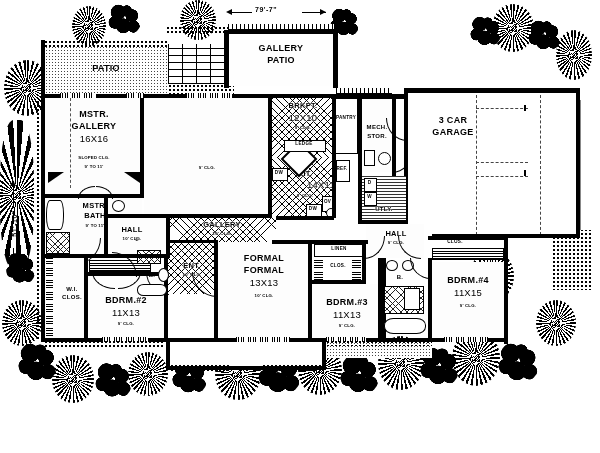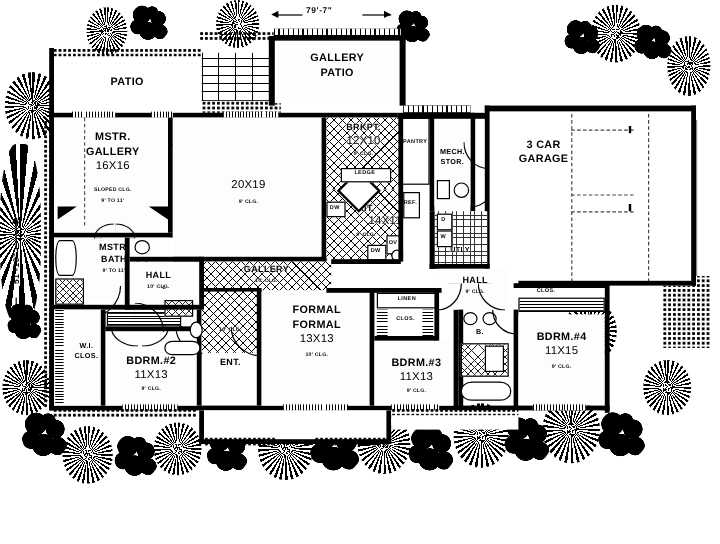--- a/index.html
+++ b/index.html
@@ -209,21 +209,20 @@
   <div class="wall" style="left:88px;top:272px;width:78px;height:4px;"></div>
   <div class="hatch-h" style="position:absolute;left:89px;top:260px;width:62px;height:12px;border:1px solid #000;box-sizing:border-box;"></div>
   <div class="door swing-bl" style="left:92px;top:272px;width:22px;height:16px;"></div>
   <div class="door swing-br" style="left:118px;top:272px;width:22px;height:16px;"></div>
   <div class="door swing-bl" style="left:146px;top:272px;width:22px;height:22px;"></div>
   <div class="wall" style="left:164px;top:258px;width:4px;height:80px;"></div>
 
   <div class="hatch-v" style="position:absolute;left:102px;top:337px;width:46px;height:5px;"></div>
 
   <div class="room" style="left:144px;top:98px;width:126px;height:118px;"></div>
-  <div class="lbl dim" style="left:144px;top:150px;width:126px;">20X19</div>
   <div class="lbl clg" style="left:144px;top:166px;width:126px;">9' CLG.</div>
   <div class="wall" style="left:144px;top:214px;width:128px;height:4px;"></div>
   <div class="wall" style="left:268px;top:98px;width:4px;height:120px;"></div>
 
   <div class="hatch-diag" style="position:absolute;left:272px;top:98px;width:62px;height:60px;"></div>
   <div class="lbl name sm" style="left:274px;top:102px;width:58px;text-shadow:0 0 2px #fff,0 0 2px #fff,0 0 2px #fff;">BRKPT.</div>
   <div class="lbl dim" style="left:274px;top:113px;width:58px;text-shadow:0 0 2px #fff,0 0 2px #fff,0 0 2px #fff;">12X10</div>
   <div class="lbl clg" style="left:274px;top:126px;width:58px;text-shadow:0 0 2px #fff,0 0 2px #fff;">9' CLG.</div>
 
   <div class="hatch-diag" style="position:absolute;left:272px;top:158px;width:62px;height:58px;"></div>
@@ -296,21 +295,21 @@
 
   <div class="hatch-diag" style="position:absolute;left:168px;top:218px;width:108px;height:24px;"></div>
   <div class="lbl name sm" style="left:176px;top:221px;width:92px;text-shadow:0 0 2px #fff,0 0 2px #fff,0 0 2px #fff;">GALLERY</div>
   <div class="lbl clg" style="left:176px;top:232px;width:92px;text-shadow:0 0 2px #fff,0 0 2px #fff;">10' CLG.</div>
 
   <div class="room" style="left:108px;top:218px;width:58px;height:36px;"></div>
   <div class="lbl name sm" style="left:110px;top:226px;width:44px;">HALL</div>
   <div class="lbl clg" style="left:110px;top:237px;width:44px;">10' CLG.</div>
 
   <div class="hatch-diag" style="position:absolute;left:168px;top:242px;width:48px;height:52px;"></div>
-  <div class="lbl name sm" style="left:168px;top:262px;width:48px;text-shadow:0 0 2px #fff,0 0 2px #fff,0 0 2px #fff;margin-top:36px;">ENT.</div>
+  <div class="lbl name sm" style="left:168px;top:262px;width:48px;text-shadow:0 0 2px #fff,0 0 2px #fff,0 0 2px #fff;">ENT.</div>
   <div class="lbl clg" style="left:168px;top:273px;width:48px;text-shadow:0 0 2px #fff,0 0 2px #fff;">10' CLG.</div>
   <div class="door swing-bl" style="left:192px;top:272px;width:24px;height:24px;"></div>
   <div class="wall" style="left:214px;top:242px;width:4px;height:96px;"></div>
 
   <div class="room" style="left:168px;top:250px;width:0px;height:0px;"></div>
   <div class="lbl name xs" style="left:144px;top:272px;width:16px;">B.</div>
   <div class="fix oval" style="left:158px;top:268px;width:11px;height:14px;"></div>
   <div class="hatch-tile" style="position:absolute;left:137px;top:250px;width:24px;height:14px;border:1px solid #000;box-sizing:border-box;"></div>
   <div class="fix tub" style="left:137px;top:284px;width:30px;height:12px;"></div>
   <div class="door swing-tr" style="left:112px;top:252px;width:24px;height:24px;"></div>

